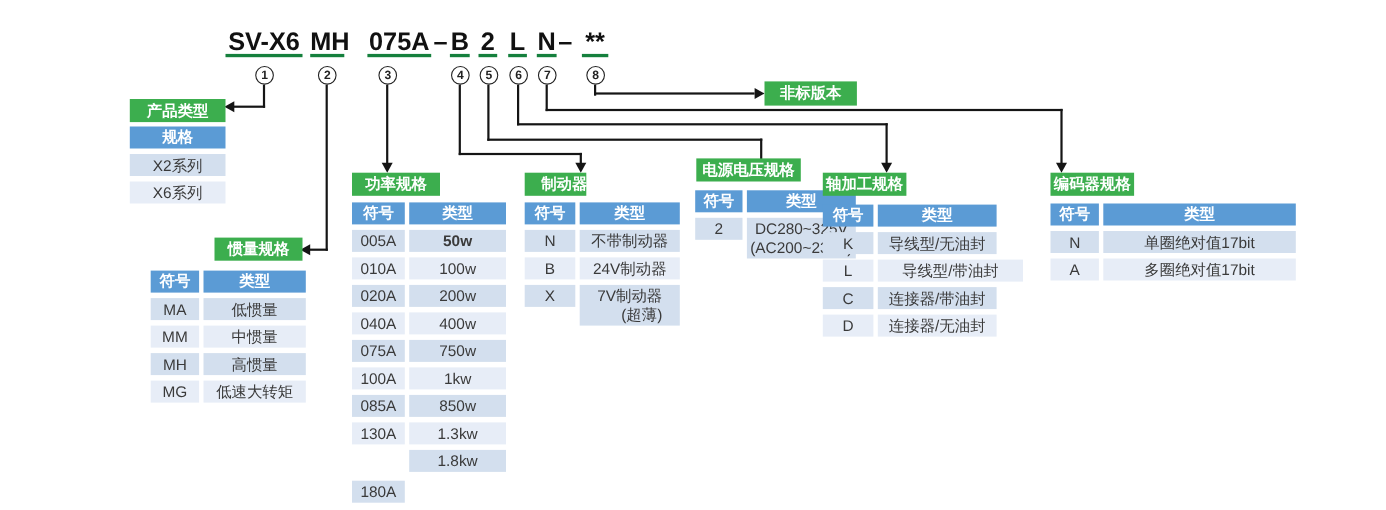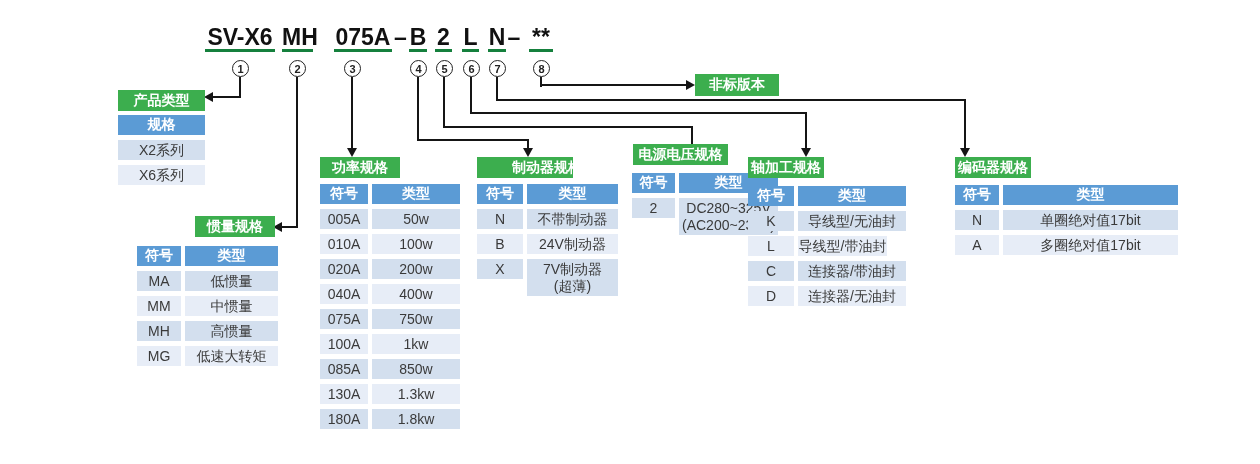--- a/index.html
+++ b/index.html
@@ -174,21 +174,21 @@
 
 <div class="group" style="left:320px;top:157px;">
   <div class="glabel" style="width: 80px; margin-left: 0px;">功率规格</div>
   <div class="gtable" style="margin-top: 6px;">
       <div class="trow">
         <div class="hcell" style="width: 48px;">符号</div>
         <div class="hcell" style="width: 88px;">类型</div>
       </div>
       <div class="trow">
         <div class="dcell" style="width: 48px;">005A</div>
-        <div class="dcell" style="width: 88px;">50w</div>
+        <div class="dcell" style="width: 88px; font-weight: bold;">50w</div>
       </div>
       <div class="trow">
         <div class="dcell" style="width: 48px;">010A</div>
         <div class="dcell" style="width: 88px;">100w</div>
       </div>
       <div class="trow">
         <div class="dcell" style="width: 48px;">020A</div>
         <div class="dcell" style="width: 88px;">200w</div>
       </div>
       <div class="trow">
@@ -205,44 +205,44 @@
       </div>
       <div class="trow">
         <div class="dcell" style="width: 48px;">085A</div>
         <div class="dcell" style="width: 88px;">850w</div>
       </div>
       <div class="trow">
         <div class="dcell" style="width: 48px;">130A</div>
         <div class="dcell" style="width: 88px;">1.3kw</div>
       </div>
       <div class="trow">
-        <div class="dcell" style="width: 48px;">180A</div>
+        <div class="dcell" style="width: 48px; margin-top: 28px;">180A</div>
         <div class="dcell" style="width: 88px;">1.8kw</div>
       </div>
     </div>
 </div>
 
 <div class="group" style="left:477px;top:157px;">
-  <div class="glabel" style="width: 96px; margin-left: 0px; padding-left: 44px;">制动器规格</div>
+  <div class="glabel" style="width: 56px; margin-left: 0px; padding-left: 44px;">制动器规格</div>
   <div class="gtable" style="margin-top: 6px;">
       <div class="trow">
         <div class="hcell" style="width: 46px;">符号</div>
         <div class="hcell" style="width: 91px;">类型</div>
       </div>
       <div class="trow">
         <div class="dcell" style="width: 46px;">N</div>
         <div class="dcell" style="width: 91px;">不带制动器</div>
       </div>
       <div class="trow">
         <div class="dcell" style="width: 46px;">B</div>
         <div class="dcell" style="width: 91px;">24V制动器</div>
       </div>
       <div class="trow">
         <div class="dcell" style="width: 46px;">X</div>
-        <div class="dcell tall" style="width: 91px;">7V制动器
+        <div class="dcell tall" style="width: 91px; text-align: right;">7V制动器
 (超薄)</div>
       </div>
     </div>
 </div>
 
 <div class="group" style="left:632px;top:144px;">
   <div class="glabel" style="width: 95px; margin-left: 1px;">电源电压规格</div>
   <div class="gtable" style="margin-top: 8px;">
       <div class="trow">
         <div class="hcell" style="width: 43px;">符号</div>
@@ -262,21 +262,21 @@
       <div class="trow">
         <div class="hcell" style="width: 46px;">符号</div>
         <div class="hcell" style="width: 108px;">类型</div>
       </div>
       <div class="trow">
         <div class="dcell" style="width: 46px;">K</div>
         <div class="dcell" style="width: 108px;">导线型/无油封</div>
       </div>
       <div class="trow">
         <div class="dcell" style="width: 46px;">L</div>
-        <div class="dcell" style="width: 89px;">导线型/带油封</div>
+        <div class="dcell" style="width: 132px;">导线型/带油封</div>
       </div>
       <div class="trow">
         <div class="dcell" style="width: 46px;">C</div>
         <div class="dcell" style="width: 108px;">连接器/带油封</div>
       </div>
       <div class="trow">
         <div class="dcell" style="width: 46px;">D</div>
         <div class="dcell" style="width: 108px;">连接器/无油封</div>
       </div>
     </div>

